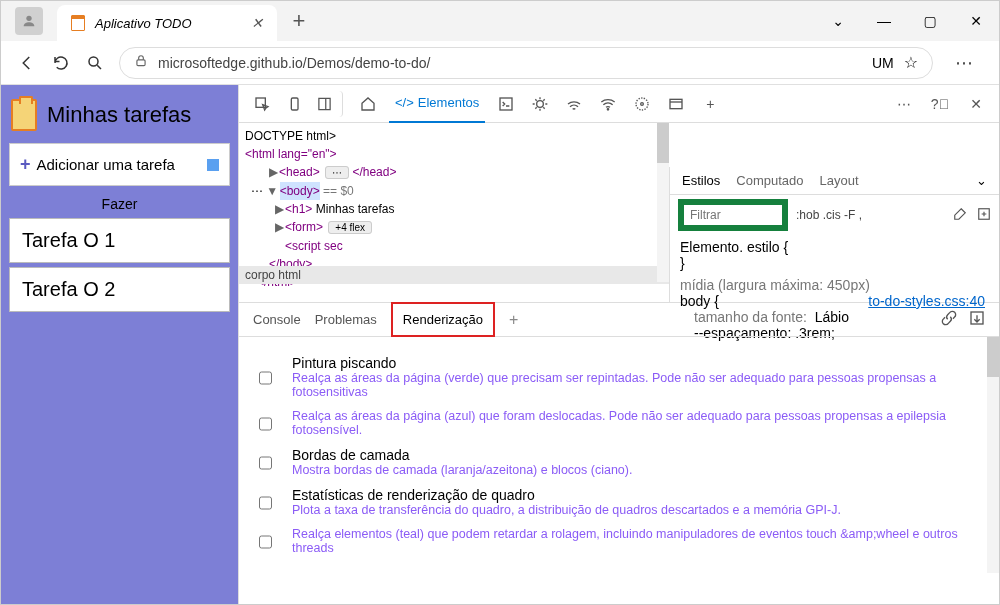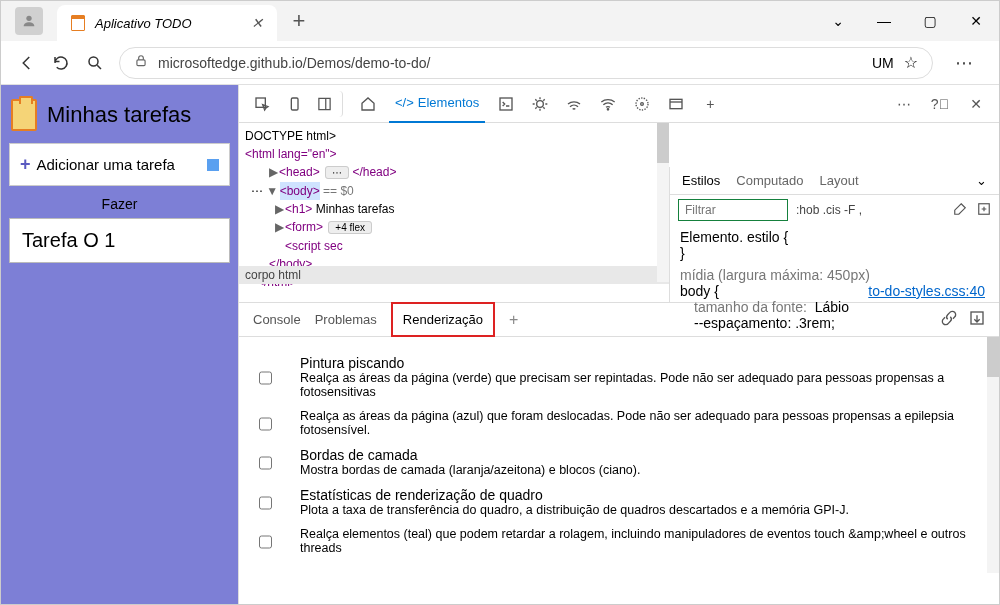--- a/index.html
+++ b/index.html
@@ -58,40 +58,40 @@
 .corpo { background: #e8e8e8; padding: 2px 6px; font-size: 12px; color: #444; position: absolute; bottom: 18px; left: 0; right: 0; }
 .scroll-y { position: absolute; right: 0; top: 0; bottom: 20px; width: 12px; background: #f4f4f4; }
 .scroll-y::before { content: ""; position: absolute; top: 0; width: 12px; height: 40px; background: #ccc; }
 
 .styles { width: 330px; border-left: 1px solid #ddd; font-size: 12px; display: flex; flex-direction: column; margin-top: 44px; }
 .styles-tabs { display: flex; gap: 16px; padding: 6px 12px; border-bottom: 1px solid #ddd; align-items: center; font-size: 13px; }
 .styles-tabs .active { color: #000; }
 .styles-tabs .inactive { color: #666; }
 .styles-tabs .chev { margin-left: auto; }
 .styles-filter-row { display: flex; align-items: center; gap: 8px; padding: 4px 8px; }
-.filter-input { border: 1px solid #15803d; padding: 3px 6px; font-size: 12px; width: 110px; }
+.filter-input { border: 6px solid #15803d; padding: 3px 6px; font-size: 12px; width: 110px; }
 .hov-cls { font-size: 12px; color: #444; }
 .style-icons { margin-left: auto; display: flex; gap: 10px; }
 .style-body { padding: 4px 10px; font-family: Consolas, monospace; font-size: 14px; line-height: 16px; }
 .style-link { color: #0066cc; text-decoration: underline; float: right; margin-right: 4px; }
 .gray { color: #777; }
 .indent { margin-left: 14px; }
 
 
 .drawer { flex: 1; display: flex; flex-direction: column; }
 .drawer-tabs { display: flex; align-items: center; gap: 14px; padding: 4px 14px; border-bottom: 1px solid #ddd; font-size: 13px; height: 34px; }
 .drawer-tab { color: #555; }
 .render-tab { border: 2px solid #d22; padding: 8px 10px; color: #000; }
 .drawer-plus { color: #888; font-size: 16px; }
 .drawer-icons { margin-left: auto; display: flex; gap: 12px; color: #555; }
 .drawer-body { padding: 8px 16px 8px 20px; font-size: 13px; overflow: hidden; position: relative; }
-.opt { display: flex; gap: 28px; margin: 10px 0; }
+.opt { display: flex; gap: 20px; margin: 10px 0; }
 .opt input { margin-top: 2px; }
 .opt-title { font-size: 14px; }
-.opt-desc { color: #000000; font-size: 12.5px; }
+.opt-desc { color: #8b5cf6; font-size: 12.5px; }
 .drawer-body .scroll-y { bottom: 0; }
 </style>
 </head>
 <body>
 
 <div class="titlebar">
   <div class="profile">
     <svg width="16" height="16" viewBox="0 0 24 24" fill="#888">
         <circle cx="12" cy="8" r="4"></circle>
         <path d="M4 20c0-4 4-6 8-6s8 2 8 6z"></path>
@@ -149,20 +149,21 @@
       <div class="clipboard"></div>
       <div class="page-title">Minhas tarefas</div>
     </div>
     <div class="add-btn">
       <span class="plus">+</span>
       <span>Adicionar uma tarefa</span>
       <span class="add-edit"></span>
     </div>
     <div class="section-label">Fazer</div>
     <div class="task">Tarefa O 1</div>
+    <div class="task">Tarefa O 2</div>
   </div>
 
   <div class="devtools">
 
     <div class="dt-toolbar">
       <div class="dt-ico">
           <svg width="16" height="16" viewBox="0 0 24 24" fill="none" stroke="#555" stroke-width="2">
             <rect x="3" y="3" width="14" height="14"></rect>
             <path d="M13 13l8 3-3 2-2 3z"></path>
           </svg>

